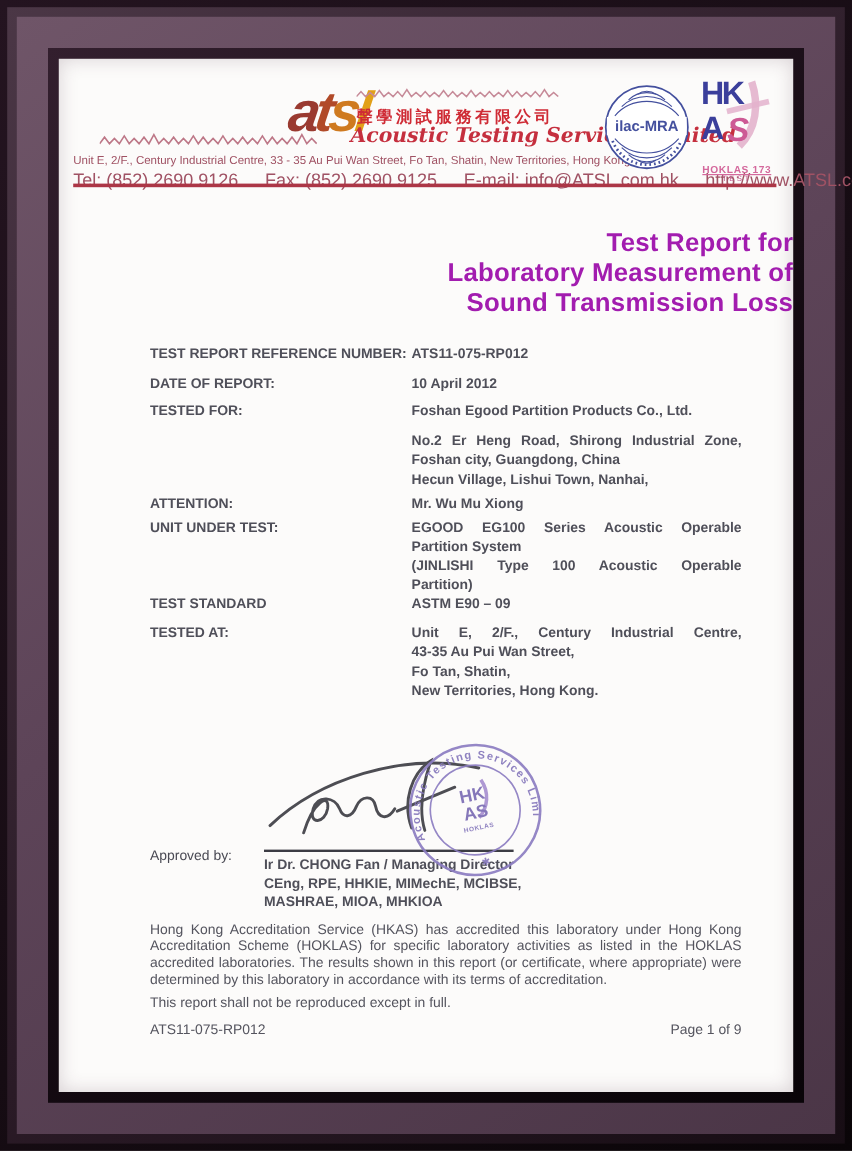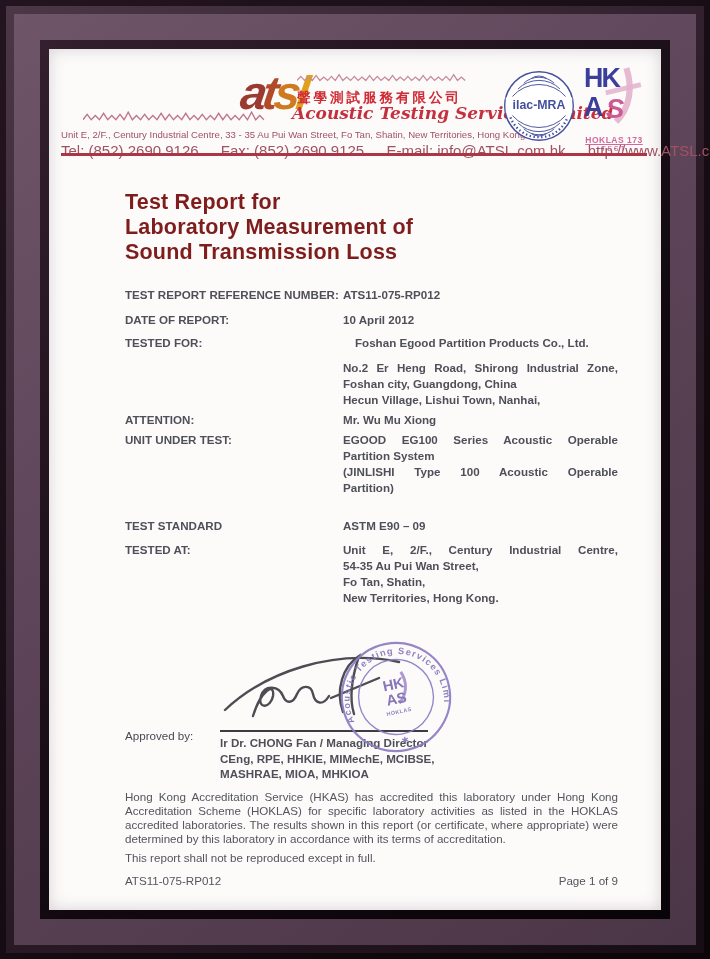--- a/index.html
+++ b/index.html
@@ -34,27 +34,27 @@
              font-family:"DejaVu Serif", serif; color:#c52f3e; white-space:nowrap; }
   .addr  { position:absolute; left:12px; top:80px; font-size:9.6px; color:#a05264; white-space:nowrap; }
   .contact { position:absolute; left:12px; top:93px; font-size:15px; color:#a05264; white-space:nowrap; }
   .contact span { margin-right:18px; }
   .rule { position:absolute; left:12px; top:104px; width:586px; height:2.5px; background:#ac3646; }
   .ilac { position:absolute; left:452px; top:19px; }
   .hkas { position:absolute; left:533px; top:15px; width:64px; text-align:center; }
   .hoklas1 { font-size:8.5px; font-weight:bold; color:#d4689c; letter-spacing:.5px; margin-top:1px;text-decoration:underline; }
   .hoklas2 { font-size:6.5px; color:#c05a8e; letter-spacing:2px; }
   
-  .title { margin:34px 0 0 76px; font-size:21.5px; font-weight:bold; color:#7f1d1d; line-height:25px; letter-spacing:.2px; }
+  .title { margin:34px 0 0 76px; font-size:21.5px; font-weight:bold; color:#a21caf; line-height:25px; letter-spacing:.2px;text-align:right; }
   
   .fields { margin:22px 0 0 76px; width:493px; }
   .frow { display:flex; }
   .flabel { width:218px; flex:0 0 218px; font-size:11.6px; font-weight:bold; line-height:16px; color:#4f4f59; }
   .fval   { width:275px; font-size:11.6px; font-weight:bold; line-height:16px; color:#4f4f59; }
-  .m9 { margin-top:9px; } .m7 { margin-top:7px;gap:12px; } .m4 { margin-top:4px; } .m22 { margin-top:22px; } .m8 { margin-top:8px; }
+  .m9 { margin-top:9px; } .m7 { margin-top:7px; } .m4 { margin-top:4px; } .m22 { } .m8 { margin-top:8px; }
   .fval .jline { text-align:justify; height:16px; overflow:hidden; }
   .fval .jline::after { content:""; display:inline-block; width:100%; height:0; }
   
   .sigsec { position:relative; margin:54px 0 0 76px; height:128px; }
   .approved { position:absolute; left:0; top:69px; font-size:11.6px; color:#4a4a54; }
   .sigline { position:absolute; left:95px; top:70px; width:208px; height:2px; background:#3c3c44; }
   .signame { position:absolute; left:95px; top:75px; font-size:11.6px; font-weight:bold; line-height:15.5px; color:#4f4f59; }
   .sig-svg { position:absolute; left:98px; top:-14px; }
   .stamp { position:absolute; left:212px; top:-22px; transform:rotate(-12deg); opacity:.92; }
   
@@ -166,21 +166,21 @@
           </div>
         </div>
         <div class="frow m22">
           <div class="flabel">TEST STANDARD</div>
           <div class="fval">ASTM E90 – 09</div>
         </div>
         <div class="frow m8">
           <div class="flabel">TESTED AT:</div>
           <div class="fval">
             <div class="jline">Unit E, 2/F., Century Industrial Centre,</div>
-            <div>54-35 Au Pui Wan Street,</div>
+            <div>43-35 Au Pui Wan Street,</div>
             <div>Fo Tan, Shatin,</div>
             <div>New Territories, Hong Kong.</div>
           </div>
         </div>
       </div>
 
       <div class="sigsec">
         <svg class="sig-svg" width="190" height="88" viewBox="0 0 190 88">
           <g fill="none" stroke="#35353c" stroke-width="2.4" stroke-linecap="round" opacity=".88">
             <path d="M2 64 C42 26 112 2 176 16"></path>

